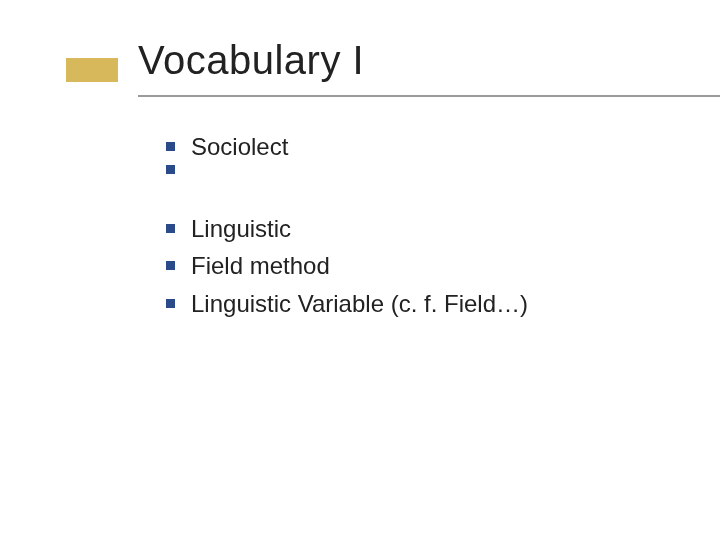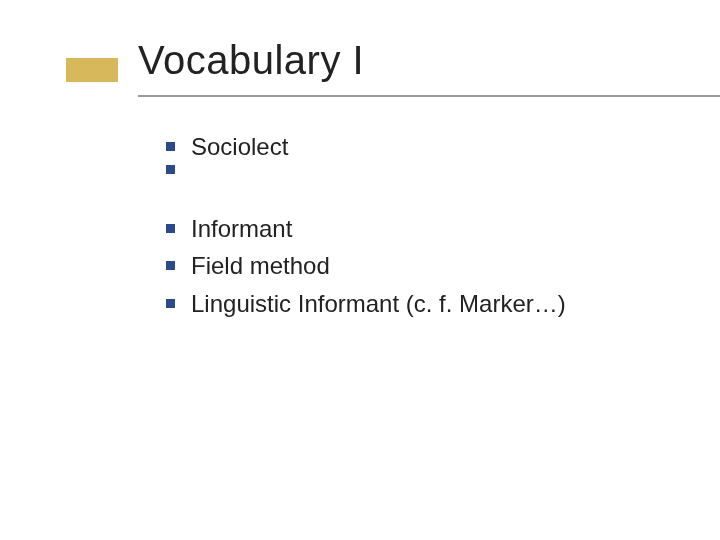--- a/index.html
+++ b/index.html
@@ -85,27 +85,27 @@
         <span>Sociolect</span>
       </div>
       <div class="item">
         <span class="bullet"></span>
       </div>
     </div>
 
     <div class="group">
       <div class="item">
         <span class="bullet"></span>
-        <span>Informant</span>
+        <span>Linguistic</span>
       </div>
       <div class="item">
         <span class="bullet"></span>
         <span>Field method</span>
       </div>
       <div class="item">
         <span class="bullet"></span>
-        <span>Linguistic Informant (c. f. Marker…)</span>
+        <span>Linguistic Variable (c. f. Field…)</span>
       </div>
     </div>
 
   </div>
 
 </div>
 
 </body></html>

